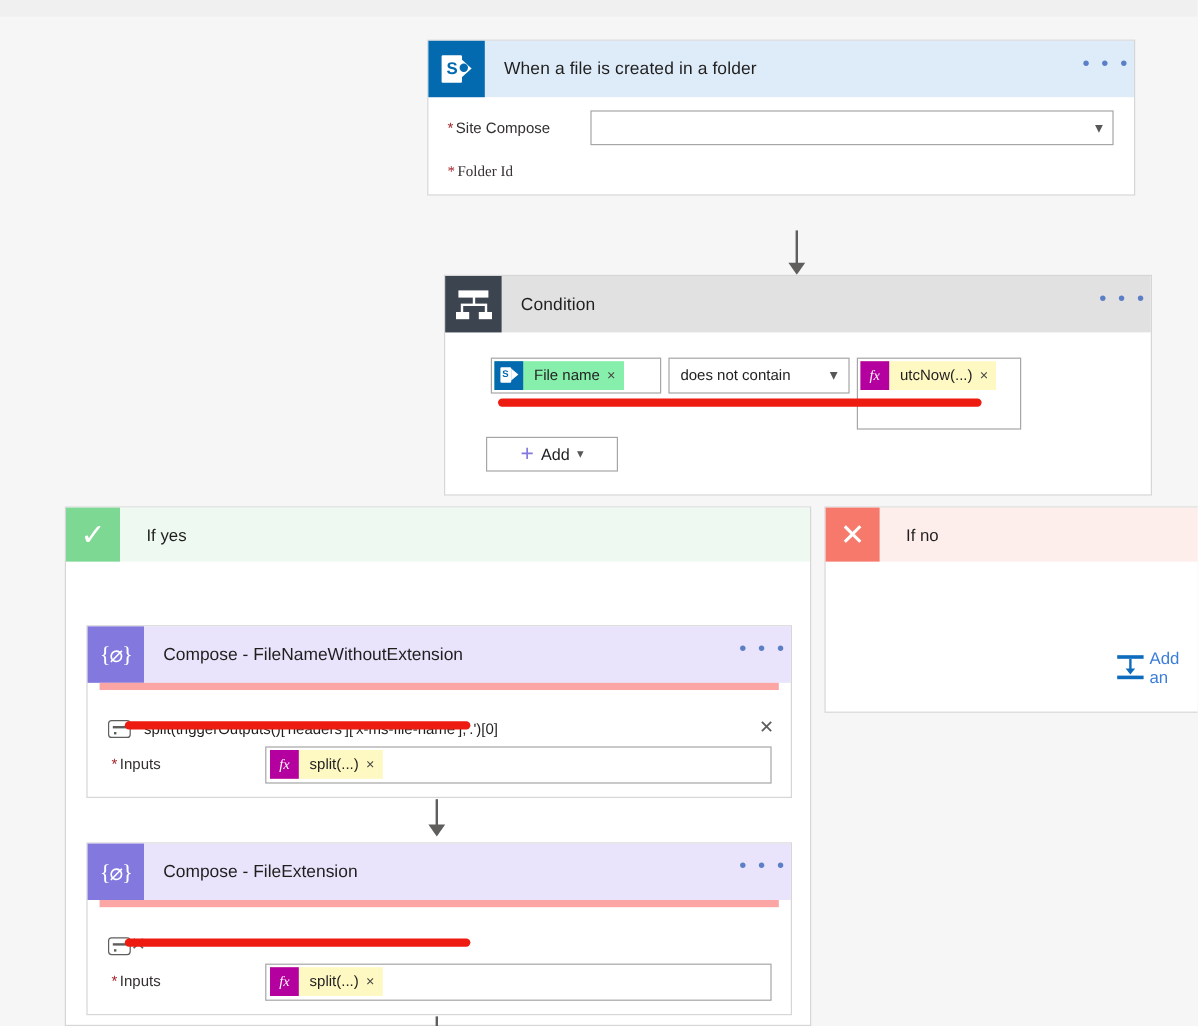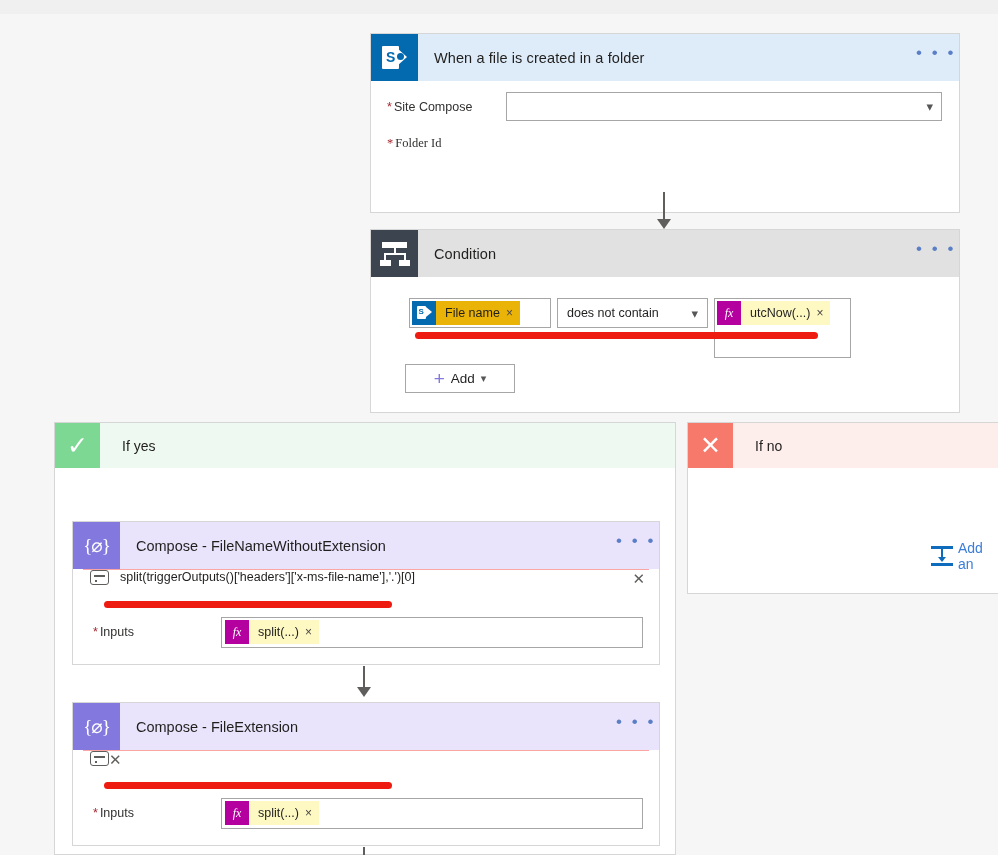--- a/index.html
+++ b/index.html
@@ -13,21 +13,21 @@
   .topstrip{position:absolute;left:0;top:0;width:998px;height:14px;background:#f0f0f0;}
 
   
   .card{position:absolute;background:#fff;border:1px solid #d6d6d6;box-sizing:border-box;}
   .card-head{display:flex;align-items:center;height:47px;box-sizing:border-box;}
   .head-icon{width:47px;height:47px;flex:0 0 47px;display:flex;align-items:center;justify-content:center;}
   .head-title{flex:1;padding-left:16px;font-size:14.5px;color:#201f1e;letter-spacing:.1px;}
   .ellipsis{width:46px;text-align:center;color:#5b7fc7;font-size:17px;letter-spacing:2.5px;line-height:10px;padding-bottom:9px;cursor:pointer;}
 
   
-  #trigger{left:370px;top:33px;width:590px;height:180px;}
+  #trigger{left:356px;top:33px;width:590px;height:130px;}
   #trigger .card-head{background:#deecf9;}
   .sp-icon{width:47px;height:47px;background:#036ab0;position:relative;}
   .sp-icon .sq{position:absolute;left:11px;top:12px;width:17px;height:23px;background:#fff;border-radius:1px;}
   .sp-icon .sq:after{content:"S";position:absolute;left:4px;top:3px;font-size:14px;font-weight:bold;color:#036ab0;font-family:"Liberation Sans",sans-serif;line-height:17px;}
   .sp-icon .tri{position:absolute;left:26px;top:14px;width:0;height:0;border-top:9px solid transparent;border-bottom:9px solid transparent;border-left:10px solid #fff;}
   .sp-icon .dot{position:absolute;left:26px;top:19px;width:7px;height:7px;border-radius:50%;background:#036ab0;}
 
   .field-row{display:flex;align-items:center;height:33px;margin:0 0 0 0;padding-left:16px;}
   .field-label{width:119px;font-size:12.5px;color:#323130;}
   .req{color:#a4262c;margin-right:2px;}
@@ -51,21 +51,21 @@
   .cond-icon .l1,.cond-icon .l2{position:absolute;top:25px;width:2px;height:6px;background:#fff;}
   .cond-icon .l1{left:13px;} .cond-icon .l2{left:33px;}
   .cond-icon .b1,.cond-icon .b2{position:absolute;top:30px;width:11px;height:6px;background:#fff;}
   .cond-icon .b1{left:9px;} .cond-icon .b2{left:28px;}
 
   .cond-body{padding:21px 0 0 38px;position:relative;}
   .cond-row{display:flex;align-items:flex-start;}
   .tokenbox{border:1px solid #a6a6a6;background:#fff;box-sizing:border-box;display:flex;align-items:center;}
   #tb-left{width:142px;height:30px;padding:0;}
   .tok{display:flex;align-items:center;height:24px;margin-left:2px;}
-  .tok.blue{background:#eab308;padding-right:7px;}
+  .tok.blue{background:#86efac;padding-right:7px;}
   .tok-ico{width:24px;height:24px;background:#036ab0;position:relative;flex:0 0 24px;}
   .tok-ico .sq{position:absolute;left:5px;top:5px;width:9px;height:13px;background:#fff;border-radius:1px;}
   .tok-ico .sq:after{content:"S";position:absolute;left:1.5px;top:0px;font-size:8px;font-weight:bold;color:#036ab0;line-height:12px;}
   .tok-ico .tri{position:absolute;left:14px;top:6px;width:0;height:0;border-top:5px solid transparent;border-bottom:5px solid transparent;border-left:6px solid #fff;}
   .tok-lbl{font-size:12.5px;color:#201f1e;padding:0 6px 0 9px;white-space:nowrap;}
   .tok-x{font-size:12px;color:#484644;cursor:pointer;}
   #tb-mid{width:151px;height:30px;margin-left:6px;justify-content:space-between;padding:0 9px;font-size:12.5px;color:#201f1e;}
   #tb-right{width:137px;height:60px;margin-left:6px;align-items:flex-start;padding-top:2px;}
   .tok.pink{background:#fef9c3;padding-right:7px;}
   .fx{width:24px;height:24px;background:#b4009e;color:#fff;font-style:italic;font-size:12px;display:flex;align-items:center;justify-content:center;flex:0 0 24px;font-family:"Liberation Serif",serif;}
@@ -94,21 +94,21 @@
   .addan .txt{color:#3b7dd8;font-size:14px;}
 
   
   .compose{position:absolute;background:#fff;border:1px solid #d6d6d6;box-sizing:border-box;left:72px;width:588px;}
   #compose1{top:521px;height:144px;}
   #compose2{top:702px;height:144px;}
   .cmp-head{display:flex;align-items:center;height:47px;background:#e9e3fb;}
   .cmp-ico{width:47px;height:47px;flex:0 0 47px;background:#8378de;display:flex;align-items:center;justify-content:center;}
   .cmp-ico span{color:#fff;font-size:19px;font-family:"Liberation Serif",serif;letter-spacing:-1px;}
   .cmp-title{padding-left:16px;font-size:14.5px;color:#201f1e;flex:1;}
-  .expr-row{display:flex;align-items:flex-start;height:40px;border-top:1px solid #fca5a5;margin:0 10px;position:relative;}
+  .expr-row{display:flex;align-items:flex-end;height:40px;border-top:6px solid #fca5a5;margin:0 10px;position:relative;}
   .expr-ico{width:17px;height:13px;border:1.6px solid #605e5c;border-radius:3px;position:relative;flex:0 0 17px;margin-left:7px;}
   .expr-ico:before{content:"";position:absolute;left:2.5px;top:4px;width:11px;height:2px;background:#605e5c;box-shadow:0 0 0 0 #605e5c;}
   .expr-ico:after{content:"";position:absolute;left:4px;top:9px;width:2px;height:2px;background:#605e5c;}
   .expr-txt{padding-left:11px;font-size:12.5px;color:#201f1e;flex:1;white-space:nowrap;}
   .expr-x{color:#605e5c;font-size:15px;cursor:pointer;padding-right:4px;}
   .inputs-row{display:flex;align-items:center;height:44px;padding-left:20px;}
   .inputs-lbl{width:128px;font-size:12.5px;}
   .inputs-box{flex:1;height:31px;border:1px solid #a6a6a6;background:#fff;box-sizing:border-box;display:flex;align-items:center;margin-right:16px;}
 
   .stub{position:absolute;width:2px;background:#605e5c;}

